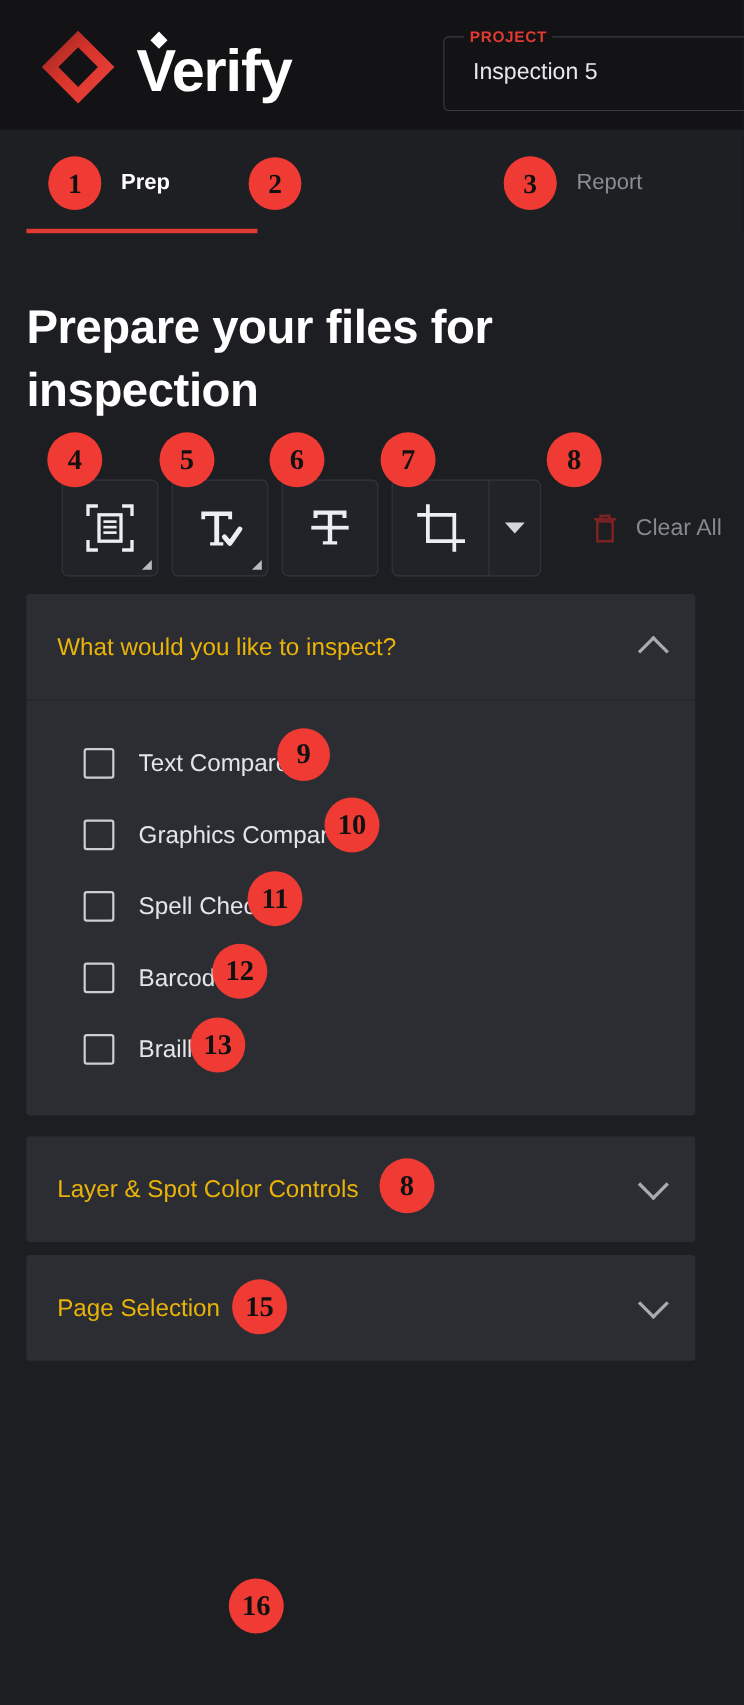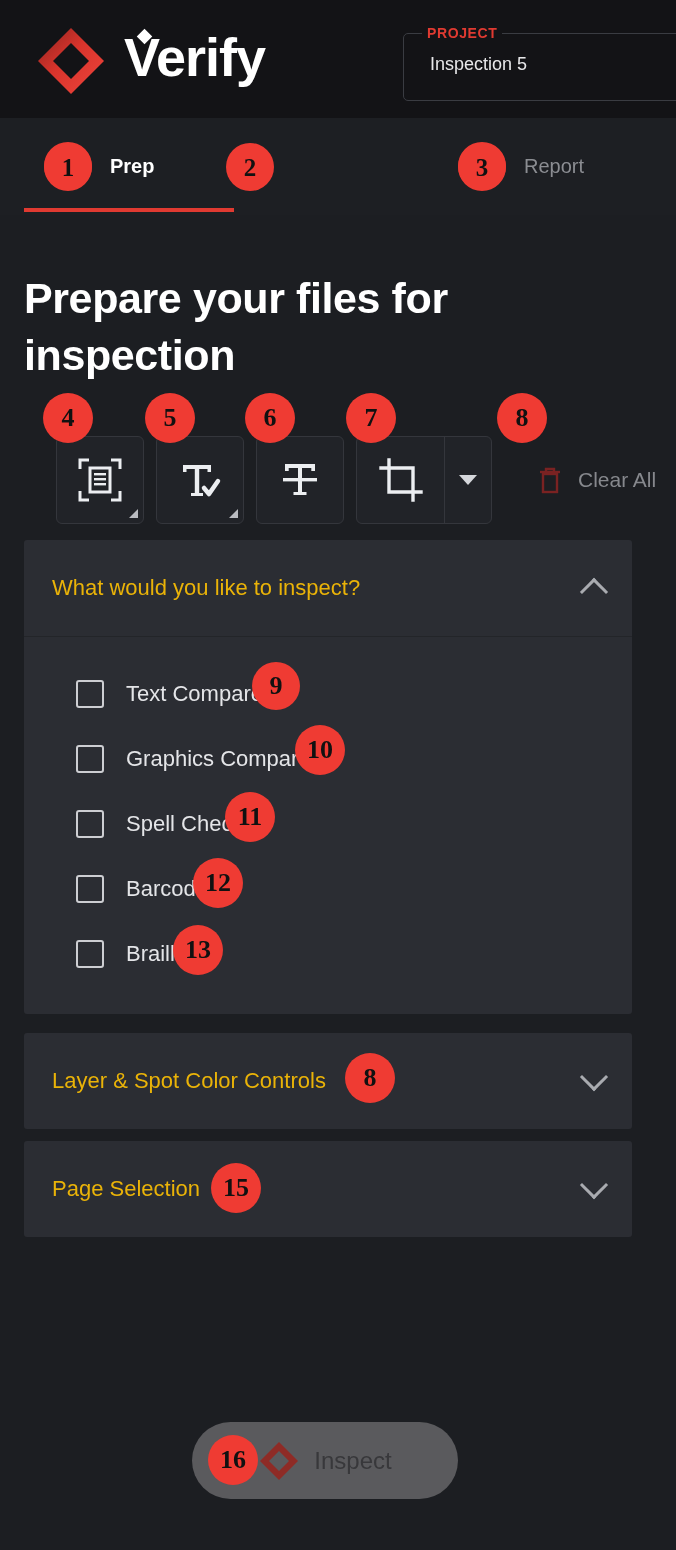--- a/index.html
+++ b/index.html
@@ -22,21 +22,21 @@
     font-family:"Liberation Serif", serif;
     z-index:90;
     line-height:1;
   }
 
   
   .header {
     position:absolute; left:0; top:0; width:676px; height:118px;
     background:#131316;
   }
-  .logo-wrap { position:absolute; left:36px; top:26px; display:flex; align-items:flex-start; }
+  .logo-wrap { position:absolute; left:36px; top:26px; display:flex; align-items:flex-end; }
   .diamond {
     width:70px; height:70px; position:relative;
   }
   .diamond svg { display:block; }
   .wordmark {
     margin-left:18px;
     color:#ffffff;
     font-size:54px;
     font-weight:700;
     letter-spacing:-1px;
@@ -63,21 +63,21 @@
     background:#131316;
     padding:0 5px;
     color:#e03a31;
     font-size:14px;
     letter-spacing:0.6px;
     font-weight:bold;
   }
   .project-value {
     position:absolute; left:26px; top:20px;
     color:#e8e8ea;
-    font-size:18px;
+    font-size:21px;
   }
 
   
   .tabbar {
     position:absolute; left:0; top:118px; width:676px; height:97px;
     background:#1d1f23;
   }
   .tab { position:absolute; top:24px; display:flex; align-items:center; height:48px; }
   .tab .num {
     width:48px; height:48px; border-radius:50%;
@@ -367,26 +367,20 @@
 
     <div class="panel" style="top:926px;">
       <div class="panel-header">
         <span class="ph-title">Page Selection</span>
         <span class="chev down"></span>
       </div>
     </div>
 
   </div>
 
-  <div class="inspect-btn">
-    <svg width="42" height="42" viewBox="0 0 42 42">
-      <path d="M21 2 L40 21 L21 40 L2 21 Z M21 11 L11 21 L21 31 L31 21 Z" fill="#8e2b26" fill-rule="evenodd"></path>
-    </svg>
-    <span class="ib-label">Inspect</span>
-  </div>
 
   <div class="badge" style="left:44px;  top:143px; width:48px; height:48px; font-size:25px;">1</div>
   <div class="badge" style="left:226px; top:143px; width:48px; height:48px; font-size:25px;">2</div>
   <div class="badge" style="left:458px; top:143px; width:48px; height:48px; font-size:25px;">3</div>
 
   <div class="badge" style="left:43px;  top:393px; width:50px; height:50px; font-size:26px;">4</div>
   <div class="badge" style="left:145px; top:393px; width:50px; height:50px; font-size:26px;">5</div>
   <div class="badge" style="left:245px; top:393px; width:50px; height:50px; font-size:26px;">6</div>
   <div class="badge" style="left:346px; top:393px; width:50px; height:50px; font-size:26px;">7</div>
   <div class="badge" style="left:497px; top:393px; width:50px; height:50px; font-size:26px;">8</div>

